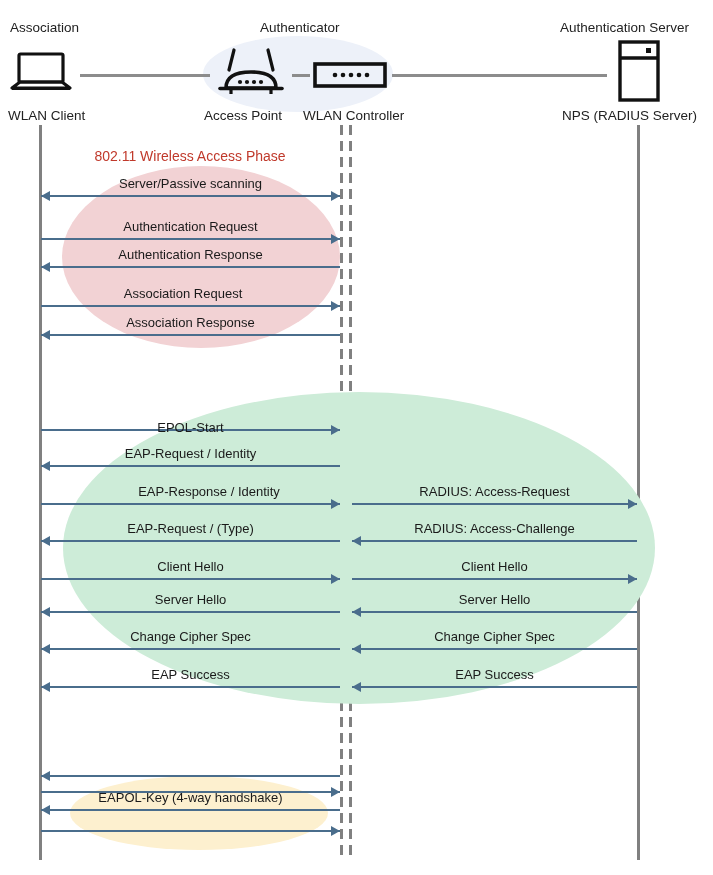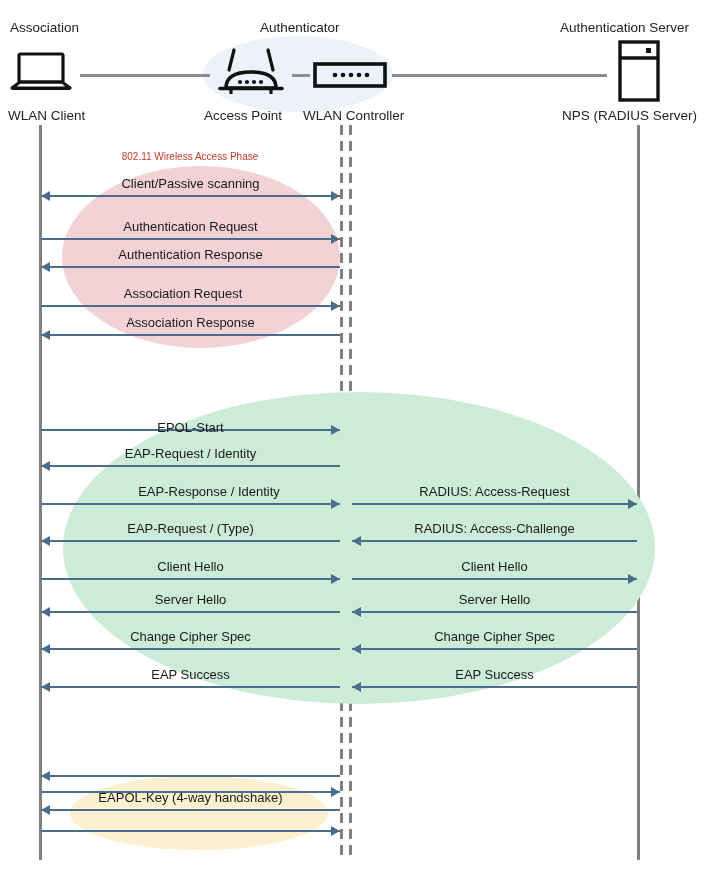--- a/index.html
+++ b/index.html
@@ -63,21 +63,21 @@
 
   
   .blob { position: absolute; border-radius: 50%; }
   .blob-pink   { background: #f2d2d4; }
   .blob-green  { background: #cdecd8; }
   .blob-yellow { background: #fdf0cf; }
 
   
   .phase-label {
     position: absolute;
-    font-size: 10px;
+    font-size: 14px;
     text-align: center;
     white-space: pre-line;
     line-height: 19px;
   }
 
   
   .msg-line {
     position: absolute;
     height: 2px;
     background: #4a6d8c;
@@ -170,21 +170,21 @@
   <div class="blob blob-pink" style="left:62px;  top:166px; width:278px; height:182px;"></div>
   <div class="blob blob-green" style="left:63px;  top:392px; width:592px; height:312px;"></div>
   <div class="blob blob-yellow" style="left:70px;  top:776px; width:258px; height:74px;"></div>
 
   <div class="phase-label" style="left:85px; top:147px; width:210px; color:#c0392b;">802.11 Wireless Access Phase</div>
 
   <div id="messages-left">
       <div class="msg-line" style="left: 41px; top: 195px; width: 299px;"></div>
       <div class="arrow-head arrow-right" style="left: 331px; top: 191px;"></div>
       <div class="arrow-head arrow-left" style="left: 41px; top: 191px;"></div>
-      <div class="msg-label" style="left: 190.5px; top: 176px;">Client/Passive scanning</div>
+      <div class="msg-label" style="left: 190.5px; top: 176px;">Server/Passive scanning</div>
       <div class="msg-line" style="left: 41px; top: 238px; width: 299px;"></div>
       <div class="arrow-head arrow-right" style="left: 331px; top: 234px;"></div>
       <div class="msg-label" style="left: 190.5px; top: 219px;">Authentication Request</div>
       <div class="msg-line" style="left: 41px; top: 266px; width: 299px;"></div>
       <div class="arrow-head arrow-left" style="left: 41px; top: 262px;"></div>
       <div class="msg-label" style="left: 190.5px; top: 247px;">Authentication Response</div>
       <div class="msg-line" style="left: 41px; top: 305px; width: 299px;"></div>
       <div class="arrow-head arrow-right" style="left: 331px; top: 301px;"></div>
       <div class="msg-label" style="left: 183px; top: 286px; text-align: right;">Association Request</div>
       <div class="msg-line" style="left: 41px; top: 334px; width: 299px;"></div>

